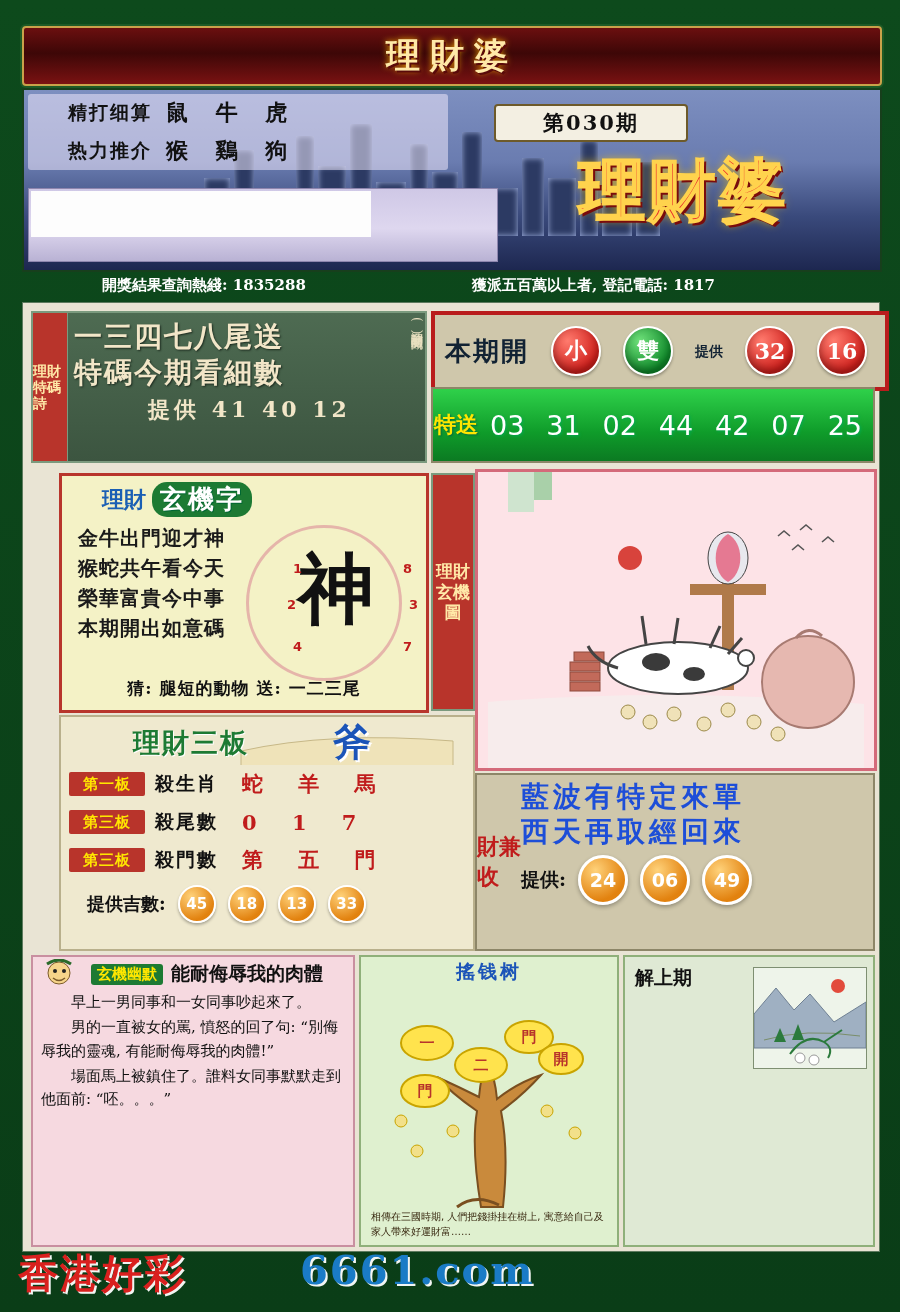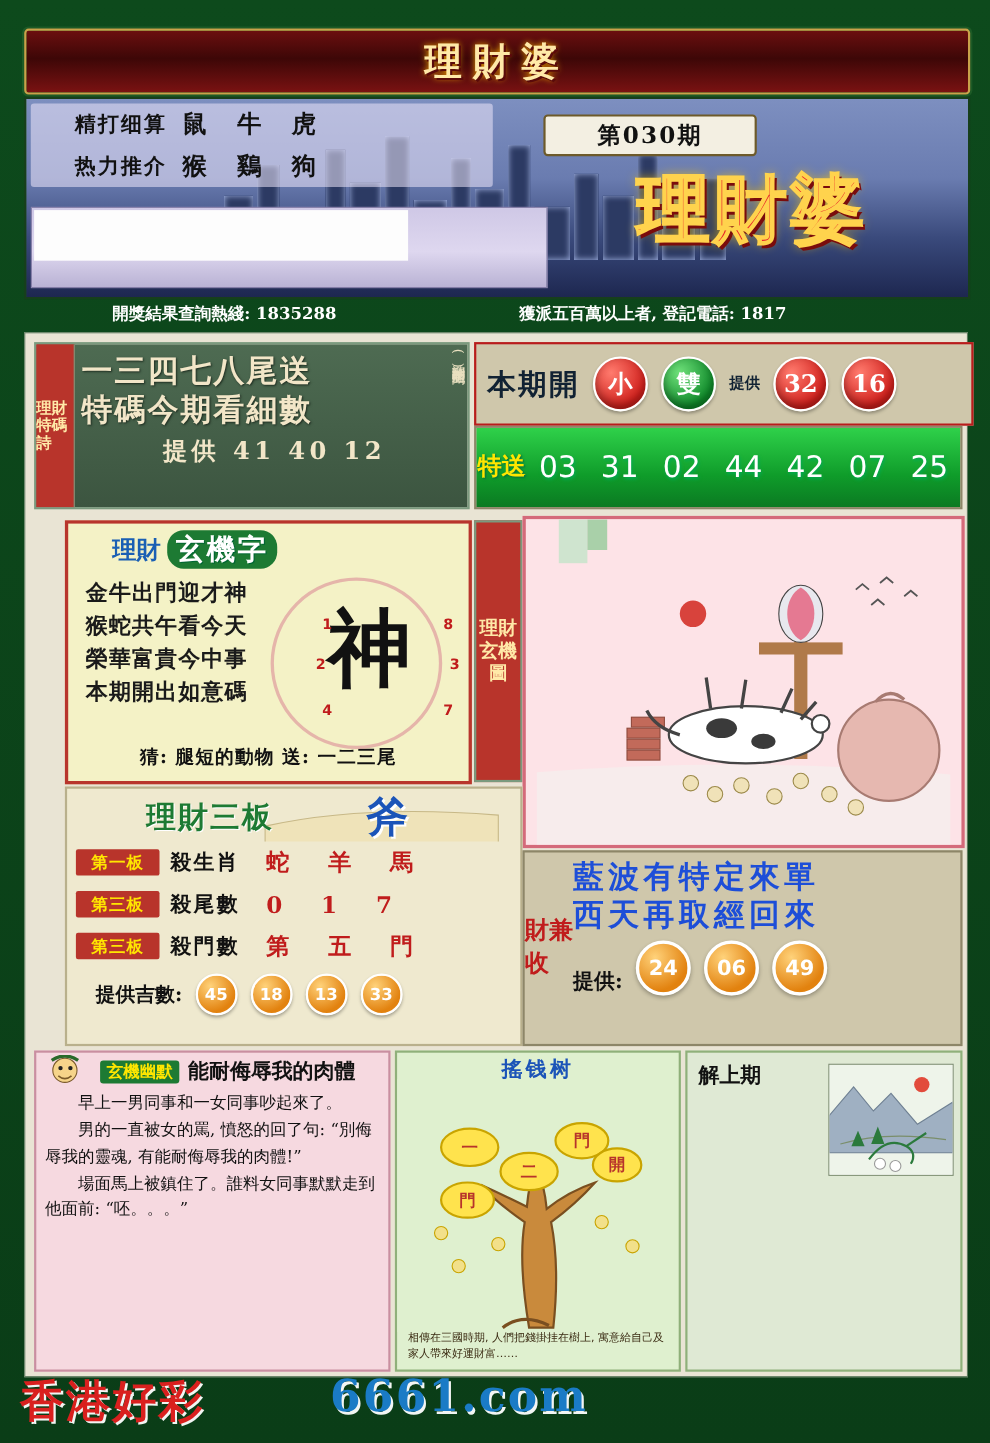--- a/index.html
+++ b/index.html
@@ -103,22 +103,22 @@
     margin-top:4px;text-align:center;font-family:"DejaVu Serif","Liberation Serif",serif;
     font-weight:bold;font-size:22px;color:#f2e6c8;letter-spacing:4px;
   }
   .poem-vert{
     position:absolute;right:2px;top:4px;width:22px;
     writing-mode:vertical-rl;font-family:"DejaVu Serif","Liberation Serif",serif;
     font-size:12px;color:#e9e0c0;letter-spacing:1px;line-height:1.1;
   }
   .openbox{
     position:absolute;left:408px;top:8px;width:440px;height:72px;
-    background:#cfc7ab;border:2px solid #b91c1c;
-    display:flex;align-items:center;gap:12px;padding-left:10px;
+    background:#cfc7ab;border:4px solid #b91c1c;
+    display:flex;align-items:center;gap:22px;padding-left:10px;
   }
   .openbox .lab{
     font-family:"DejaVu Serif","Liberation Serif",serif;font-weight:bold;font-size:26px;color:#123;
     letter-spacing:2px;
   }
   .ball{
     width:46px;height:46px;border-radius:50%;
     display:flex;align-items:center;justify-content:center;
     font-family:"DejaVu Serif","Liberation Serif",serif;font-weight:bold;font-size:22px;color:#fff;
     box-shadow:inset 0 -4px 8px rgba(0,0,0,.35),0 2px 3px rgba(0,0,0,.3);
@@ -228,21 +228,21 @@
   .couplet .side{
     width:44px;color:#c01c1c;font-family:"DejaVu Serif","Liberation Serif",serif;
     font-weight:bold;font-size:22px;display:flex;flex-direction:column;
     align-items:center;justify-content:center;line-height:1.35;
   }
   .couplet .main{flex:1;padding-top:4px;}
   .cl{
     font-family:"DejaVu Serif","Liberation Serif",serif;font-weight:bold;font-size:28px;color:#1d4ed8;
     letter-spacing:4px;line-height:1.25;
   }
-  .cfoot{display:flex;align-items:flex-end;gap:12px;margin-top:6px;}
+  .cfoot{display:flex;align-items:center;gap:12px;margin-top:6px;}
   .cfoot .lab{font-family:"DejaVu Serif","Liberation Serif",serif;font-weight:bold;font-size:19px;color:#111;}
   .cball{
     width:44px;height:44px;border-radius:50%;
     background:radial-gradient(circle at 33% 28%,#ffd27a,#e2820f 70%);
     border:3px solid #fff;box-shadow:0 2px 4px rgba(0,0,0,.3);
     display:flex;align-items:center;justify-content:center;
     font-family:"DejaVu Sans","Liberation Sans",sans-serif;font-weight:bold;font-size:19px;color:#fff;
   }
   
   .joke{

